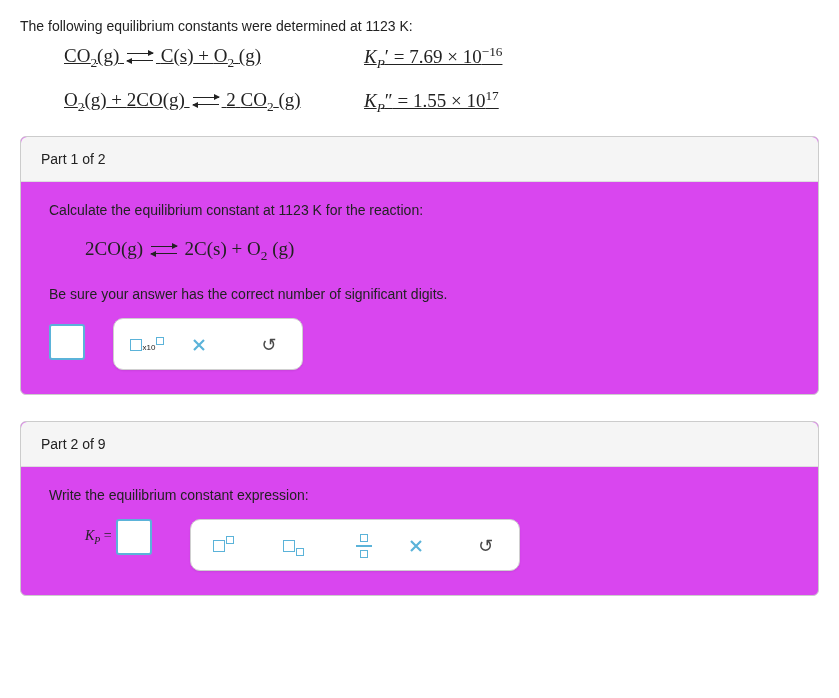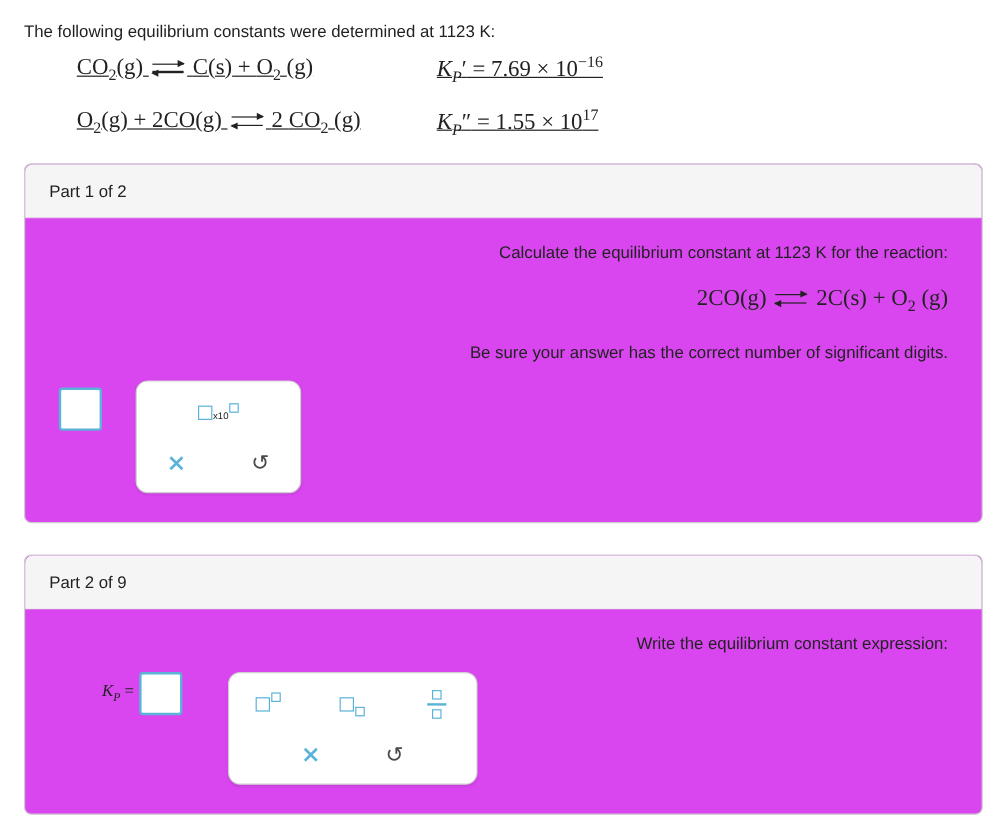--- a/index.html
+++ b/index.html
@@ -29,40 +29,40 @@
     margin-bottom: 26px;
     background: #d946ef;
   }
   .card-head {
     background: #f5f5f5;
     border-bottom: 1px solid #ddd;
     border-radius: 6px 6px 0 0;
     padding: 14px 20px;
     font-size: 14px;
   }
-  .card-body { padding: 20px 28px 24px 28px; text-align: right; }
+  .card-body { padding: 20px 28px 24px 28px; }
   .prompt { margin-bottom: 16px; }
   .eqline {
     font-family: "Times New Roman", serif;
     font-size: 19px;
     padding: 4px 0 12px 36px;
   }
   .sub-note { margin: 10px 0 16px 0; }
 
   .toolzone { display: flex; align-items: flex-start; gap: 28px; }
   .inputbox {
     width: 36px; height: 36px;
     border: 2px solid #5bb3d9; border-radius: 3px;
     background: #fff; flex: 0 0 auto; margin-top: 6px;
   }
   .palette {
     border: 1px solid #cfcfcf; border-radius: 10px;
     background: #fff; padding: 10px 12px 8px 12px;
     box-shadow: 0 1px 2px rgba(0,0,0,0.08);
-    display: flex; flex-direction: column; gap: 10px;
+    display: flex; flex-direction: row; gap: 10px;
   }
   .palette-row { display: flex; gap: 28px; align-items: center; justify-content: center; }
   .palette-row.tight { gap: 18px; }
 
   .tool {
     width: 42px; height: 32px;
     display: flex; align-items: center; justify-content: center;
     color: #5bb3d9; cursor: pointer;
   }
   .reset { color: #4a4a4a; font-size: 18px; }

